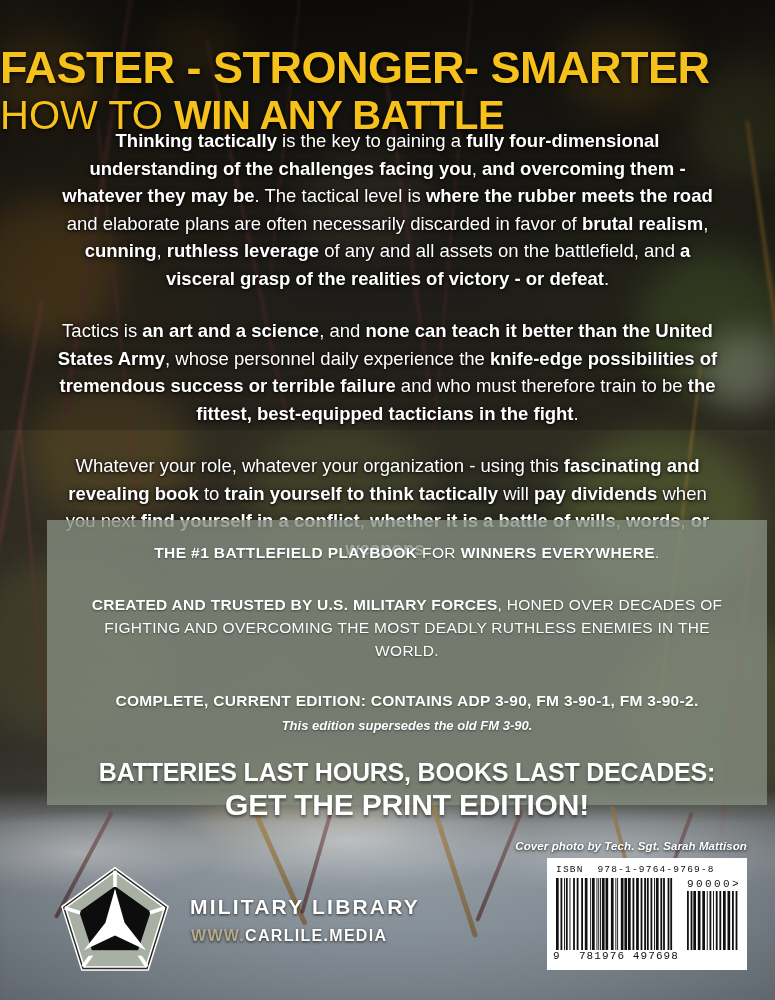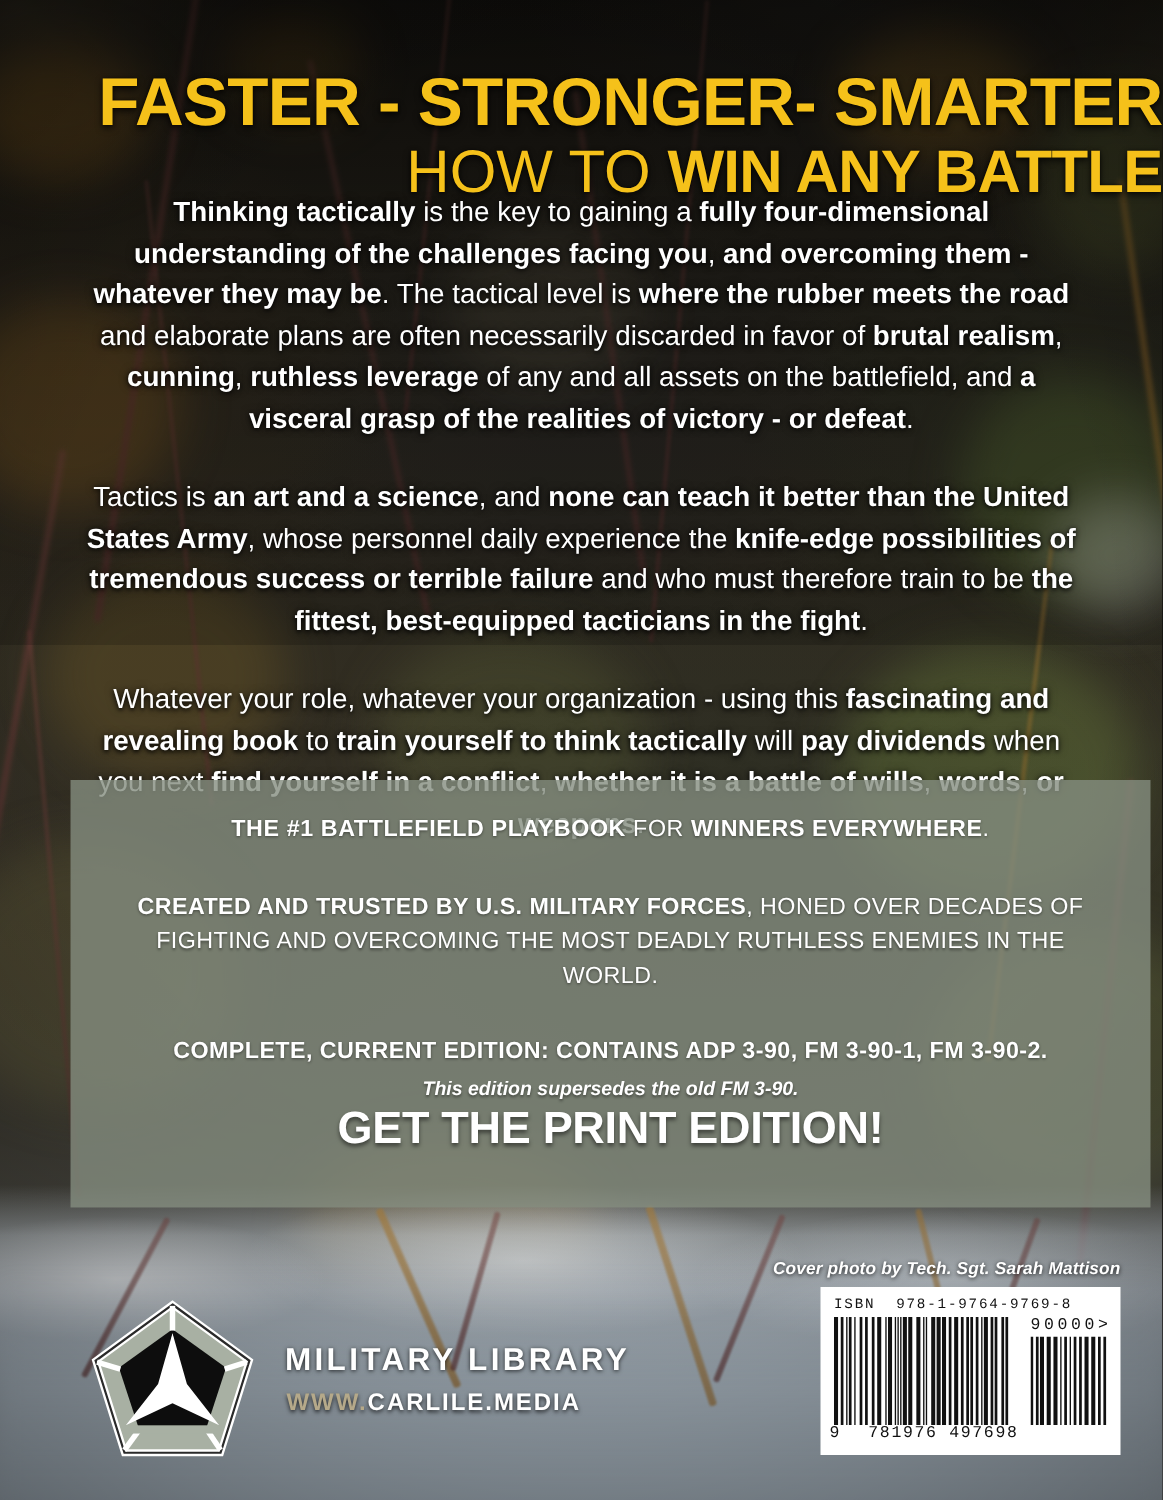--- a/index.html
+++ b/index.html
@@ -62,21 +62,21 @@
     position:absolute;inset:0;
     background:radial-gradient(ellipse 120% 95% at 50% 42%, rgba(0,0,0,0) 38%, rgba(0,0,0,.42) 78%, rgba(0,0,0,.62) 100%);
   }
   .darken-top{
     position:absolute;left:0;right:0;top:0;height:430px;
     background:linear-gradient(180deg, rgba(0,0,0,.52), rgba(0,0,0,.30) 48%, rgba(0,0,0,.18));
   }
 
   
   .title-wrap{
-    position:absolute;left:0;right:0;top:44px;text-align:right;z-index:6;padding-left:32px;
+    position:absolute;left:0;right:0;top:44px;text-align:left;z-index:6;
   }
   .title-1{
     font-size:45px;line-height:48px;font-weight:bold;
     letter-spacing:-0.5px;color:#F5C11A;
     text-shadow:0 2px 5px rgba(0,0,0,.75), 0 0 2px rgba(0,0,0,.6);
     white-space:nowrap;
   }
   .title-2{
     font-size:40px;line-height:44px;color:#F5C11A;margin-top:1px;
     text-shadow:0 2px 5px rgba(0,0,0,.75), 0 0 2px rgba(0,0,0,.6);
@@ -245,20 +245,21 @@
     <p><span>Tactics is </span><b>an art and a science</b><span>, and </span><b>none can teach it better than the United States Army</b><span>, whose personnel daily experience the </span><b>knife-edge possibilities of tremendous success or terrible failure</b><span> and who must therefore train to be </span><b>the fittest, best-equipped tacticians in the fight</b><span>.</span></p>
     <p><span>Whatever your role, whatever your organization - using this </span><b>fascinating and revealing book</b><span> to </span><b>train yourself to think tactically</b><span> will </span><b>pay dividends</b><span> when you next </span><b>find yourself in a conflict</b><span>, </span><b>whether it is a battle of wills</b><span>, </span><b>words</b><span>, </span><b>or weapons</b><span>.</span></p>
   </div>
 
   <div class="panel">
     <div class="panel-inner">
       <div class="pl-1"><b>THE #1 BATTLEFIELD PLAYBOOK</b><span> FOR  </span><b>WINNERS EVERYWHERE</b><span>.</span></div>
       <div class="pl-2"><b>CREATED AND TRUSTED BY U.S. MILITARY FORCES</b><span>, HONED OVER DECADES OF FIGHTING AND OVERCOMING THE MOST DEADLY RUTHLESS ENEMIES IN THE WORLD.</span></div>
       <div class="pl-3">COMPLETE, CURRENT EDITION: CONTAINS ADP 3-90, FM 3-90-1, FM 3-90-2.</div>
       <div class="pl-4">This edition supersedes the old FM 3-90.</div>
+      <div class="pl-5">BATTERIES LAST HOURS, BOOKS LAST DECADES:</div>
       <div class="pl-6">GET THE PRINT EDITION!</div>
     </div>
   </div>
 
   <div class="brand">
     <svg class="logo" viewBox="0 0 120 118">
       <polygon points="60,4 116,45 95,112 25,112 4,45" fill="#A8B0A3" stroke="#ffffff" stroke-width="5"></polygon>
       <polygon points="60,4 116,45 95,112 25,112 4,45" fill="none" stroke="#2a2a2a" stroke-width="1.6"></polygon>
 
       <polygon points="60,22 99,50 84,96 36,96 21,50" fill="#0d0d0d"></polygon>

